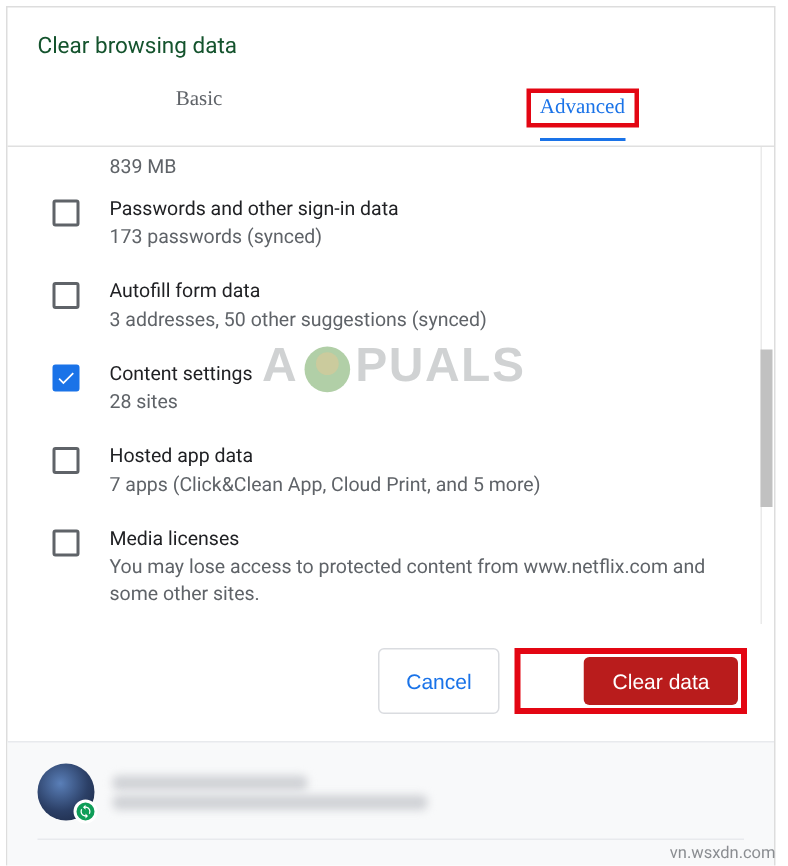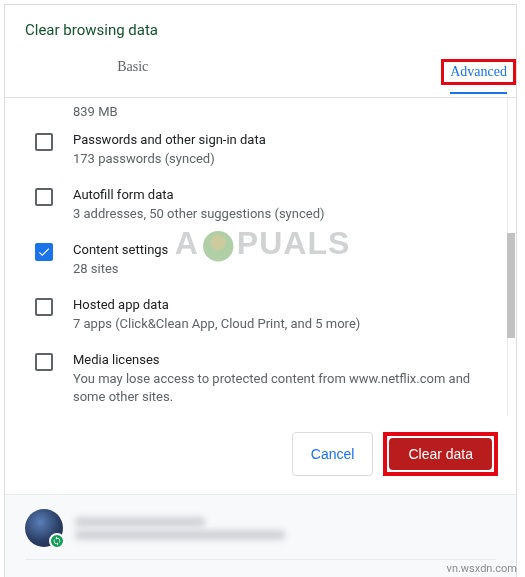--- a/index.html
+++ b/index.html
@@ -36,21 +36,20 @@
   padding: 10px 0 12px 0;
   font-size: 14px;
   color: #5f6368;
   font-weight: 500;
   cursor: pointer;
   position: relative;
   font-family: Liberation Serif, serif;
 }
 .tab.active {
   color: #1a73e8;
-  text-align: right;
 }
 .tab.active .label-wrap {
   border-bottom: 2px solid #1a73e8;
   padding-bottom: 12px;
   display: inline-block;
   margin-bottom: -14px;
 }
 .red-box {
   border: 3px solid #e30613;
   display: inline-block;
@@ -125,20 +124,21 @@
   gap: 10px;
   padding: 16px 18px 18px 0;
 }
 .btn {
   font-size: 14px;
   font-weight: 500;
   padding: 7px 18px;
   border-radius: 4px;
   cursor: pointer;
   border: 1px solid transparent;
+  margin-left: 40px;
 }
 .btn-cancel {
   background: #fff;
   color: #1a73e8;
   border: 1px solid #dadce0;
 }
 .btn-primary {
   background: #b91c1c;
   color: #fff;
 }

